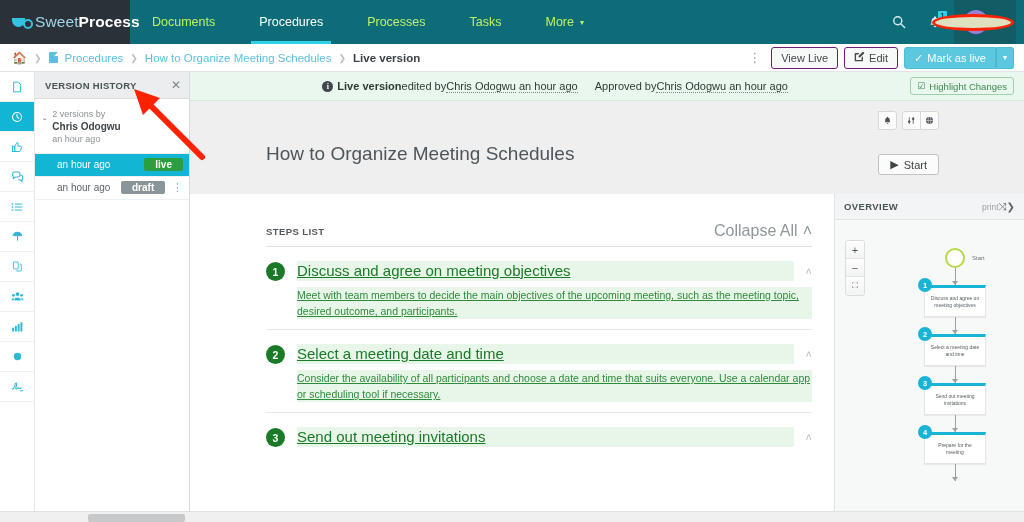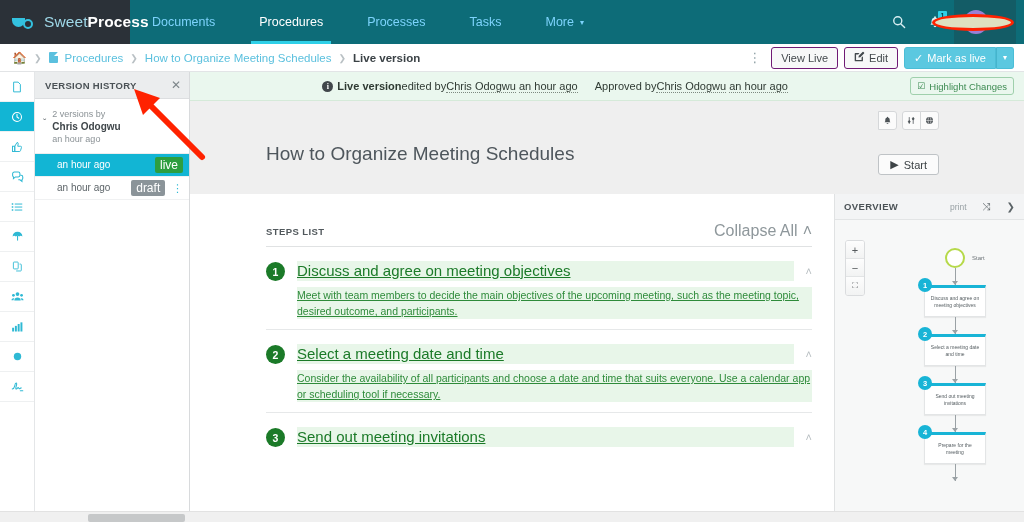--- a/index.html
+++ b/index.html
@@ -9,38 +9,38 @@
     background: #ffffff; overflow: hidden;
   }
   .app { position: relative; width: 1024px; height: 522px; }
 
   
   .topnav {
     height: 44px; background: #0d6c78; display: flex; align-items: stretch;
   }
   .logo-box {
     width: 130px; background: #2b3138; display: flex; align-items: center;
-    padding-left: 12px; gap: 15px;
+    padding-left: 12px; gap: 6px;
   }
   .logo-cup { width: 17px; height: 15px; position: relative; flex: none; }
   .logo-cup::before {
     content: ""; position: absolute; left: 0; top: 3px; width: 13px; height: 9px;
     background: #33c2e0; border-radius: 0 0 7px 7px;
   }
   .logo-cup::after {
     content: ""; position: absolute; left: 11px; top: 4px; width: 6px; height: 6px;
     border: 2px solid #33c2e0; border-radius: 50%; background: transparent;
   }
   .logo-text { font-size: 15.5px; color: #ffffff; white-space: nowrap; letter-spacing: .1px; }
   .logo-text .sweet { color: #9fd8e8; font-weight: 400; }
   .logo-text .process { color: #ffffff; font-weight: bold; }
 
   .nav-items { display: flex; align-items: stretch; flex: 1; }
   .nav-item {
-    display: flex; align-items: center; padding: 0 22px; color: #7dd3fc;
+    display: flex; align-items: center; padding: 0 22px; color: #bef264;
     font-size: 12.5px; position: relative; cursor: pointer; white-space: nowrap;
   }
   .nav-item.active { color: #ffffff; }
   .nav-item.active::after {
     content: ""; position: absolute; left: 14px; right: 14px; bottom: 0;
     height: 3px; background: #2fd0e8;
   }
   .nav-item .caret { margin-left: 6px; font-size: 8px; }
 
   .nav-right { display: flex; align-items: center; padding-right: 8px; gap: 2px; }
@@ -132,21 +132,21 @@
   .vh-meta { font-size: 9px; color: #8b9296; line-height: 12.5px; }
   .vh-meta .who { color: #3f464a; font-weight: bold; font-size: 10px; }
   .vh-row {
     height: 23px; display: flex; align-items: center; justify-content: space-between;
     padding: 0 6px 0 22px; font-size: 10px; cursor: pointer; border-bottom: 1px solid #f0f1f2;
   }
   .vh-row.sel { background: #12b5d4; color: #ffffff; }
   .vh-row .lbl { color: #5d6569; }
   .vh-row.sel .lbl { color: #ffffff; }
   .tag {
-    font-size: 12px; font-weight: normal; color: #fff; padding: 1px 5px; border-radius: 2px;
+    font-size: 10px; font-weight: bold; color: #fff; padding: 1px 11px; border-radius: 2px;
     text-transform: lowercase;
   }
   .tag-live { background: #2d9e3f; }
   .tag-draft { background: #8b9499; }
   .row-kebab { color: #2fb9d4; font-size: 11px; margin-left: 4px; cursor: pointer; }
 
   
   .main { flex: 1; display: flex; flex-direction: column; background: #ffffff; min-width: 0; }
 
   .greenbar {
@@ -229,21 +229,21 @@
   
   .ov-col {
     width: 190px; flex: none; border-left: 1px solid #e0e2e3; background: #ffffff;
     display: flex; flex-direction: column; min-height: 0;
   }
   .ov-head {
     height: 26px; background: #f3f4f5; border-bottom: 1px solid #e2e4e5;
     display: flex; align-items: center; justify-content: space-between; padding: 0 9px;
   }
   .ov-title { font-size: 9.5px; font-weight: bold; color: #4b5256; letter-spacing: .4px; }
-  .ov-actions { display: flex; align-items: center; gap: 16px; }
+  .ov-actions { display: flex; align-items: center; gap: 0; }
   .ov-print { font-size: 8.5px; color: #99a1a5; cursor: pointer; }
   .ov-ic { font-size: 10px; color: #5b6367; cursor: pointer; }
 
   .ov-canvas { flex: 1; position: relative; background: #f7f8f8; overflow: hidden; }
   .zoomctl {
     position: absolute; left: 10px; top: 20px; width: 20px; z-index: 5;
     border: 1px solid #dadcde; border-radius: 3px; overflow: hidden; background: #fbfbfb;
   }
   .zoombtn {
     height: 18px; display: flex; align-items: center; justify-content: center;

